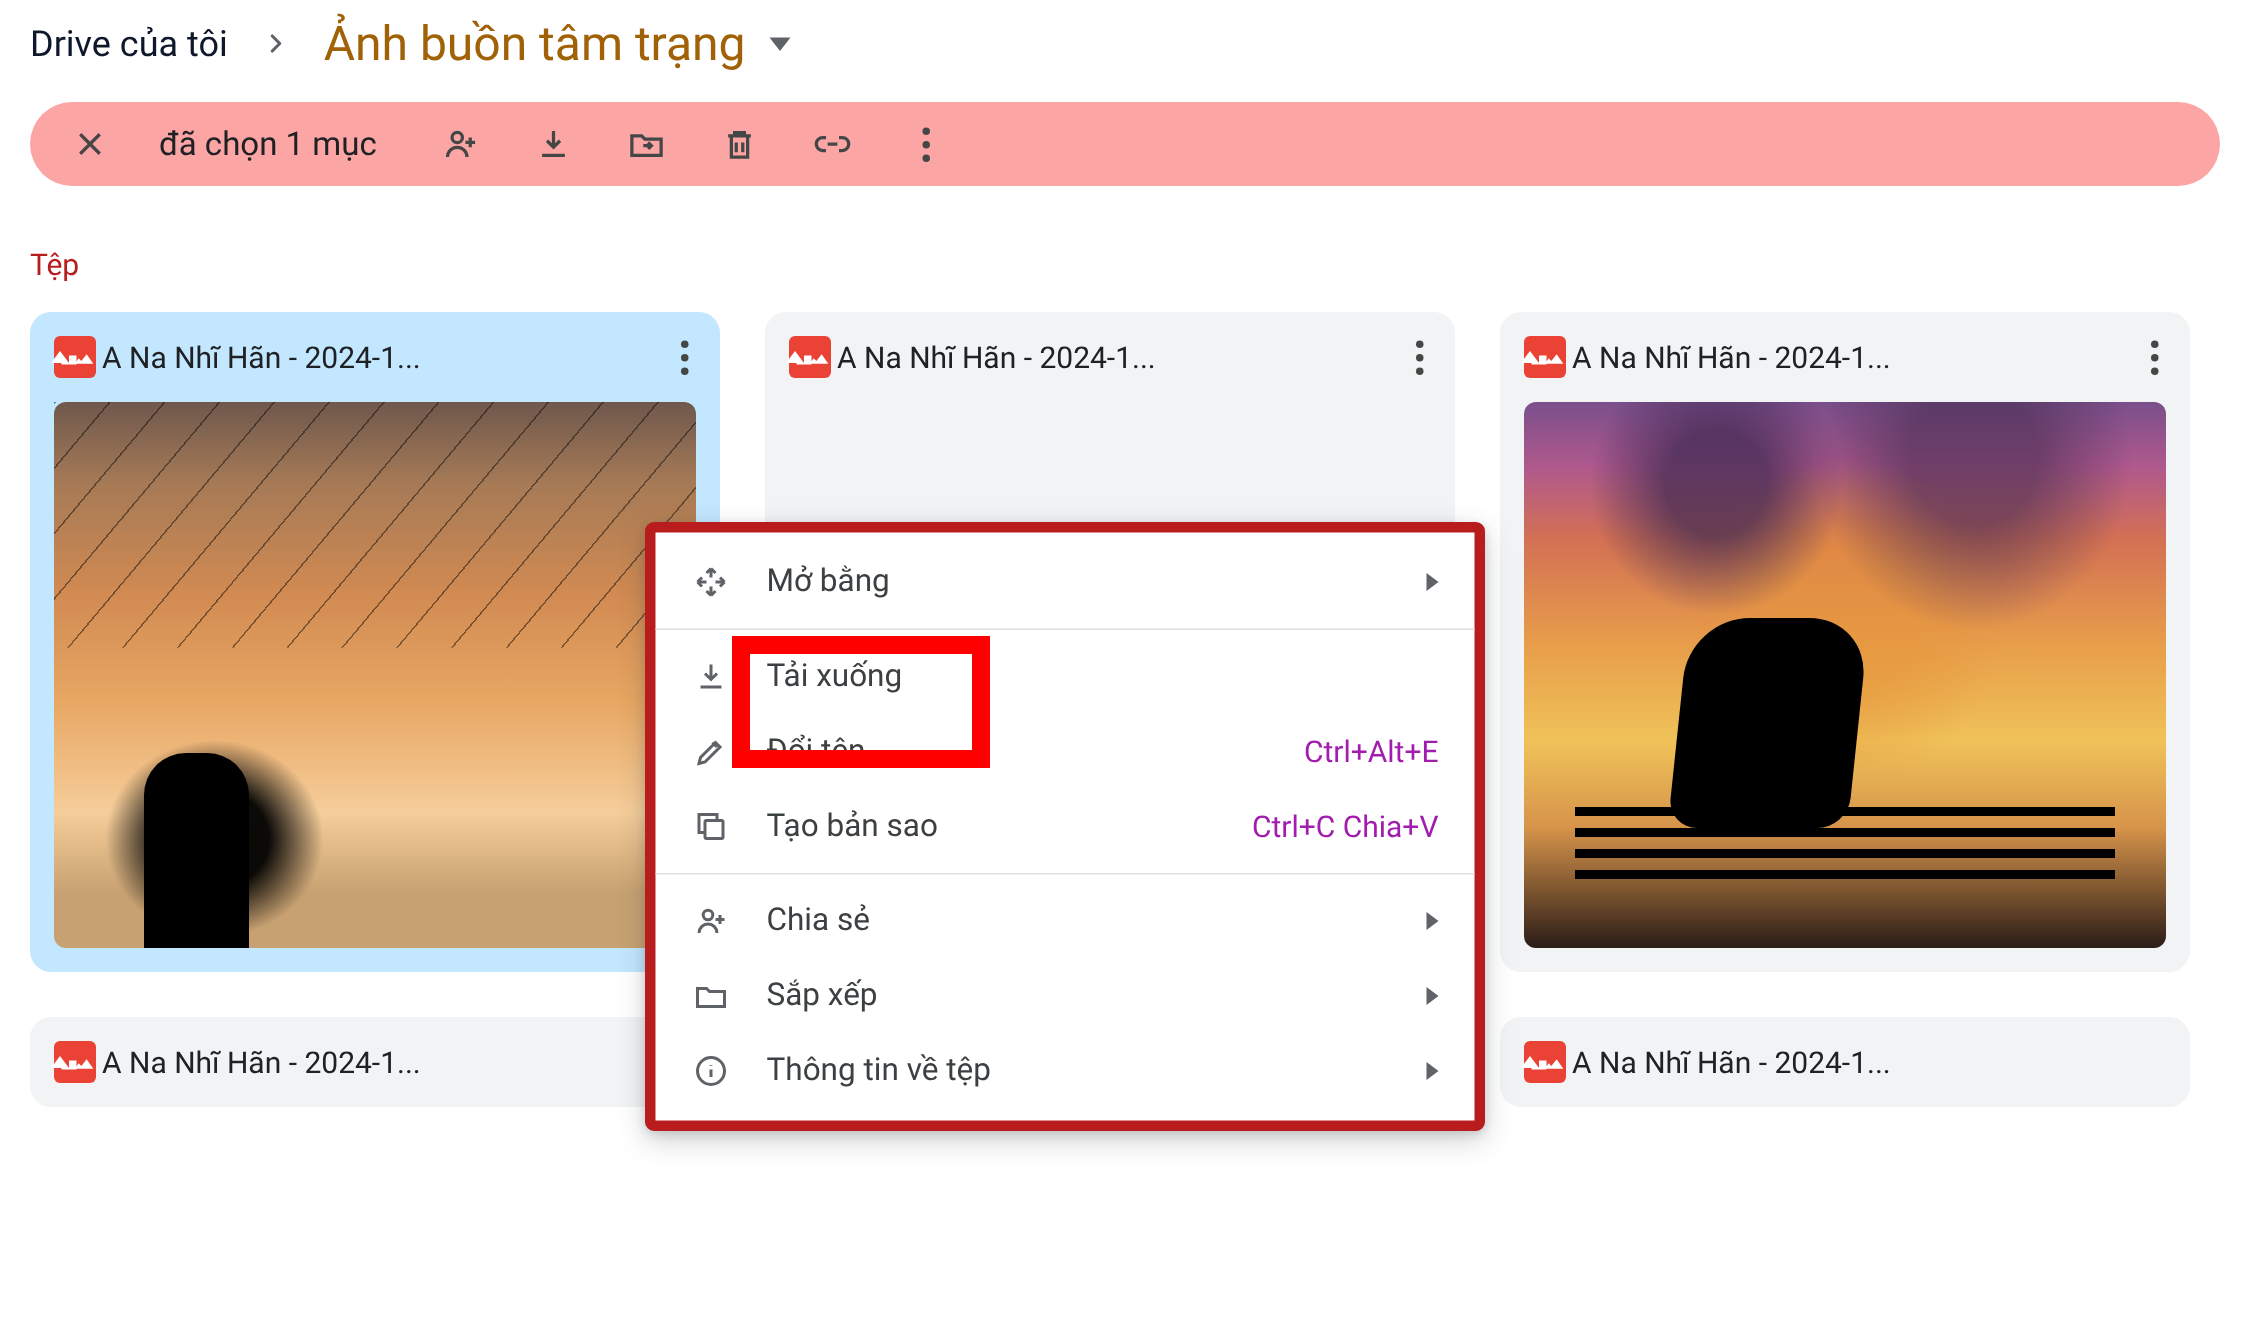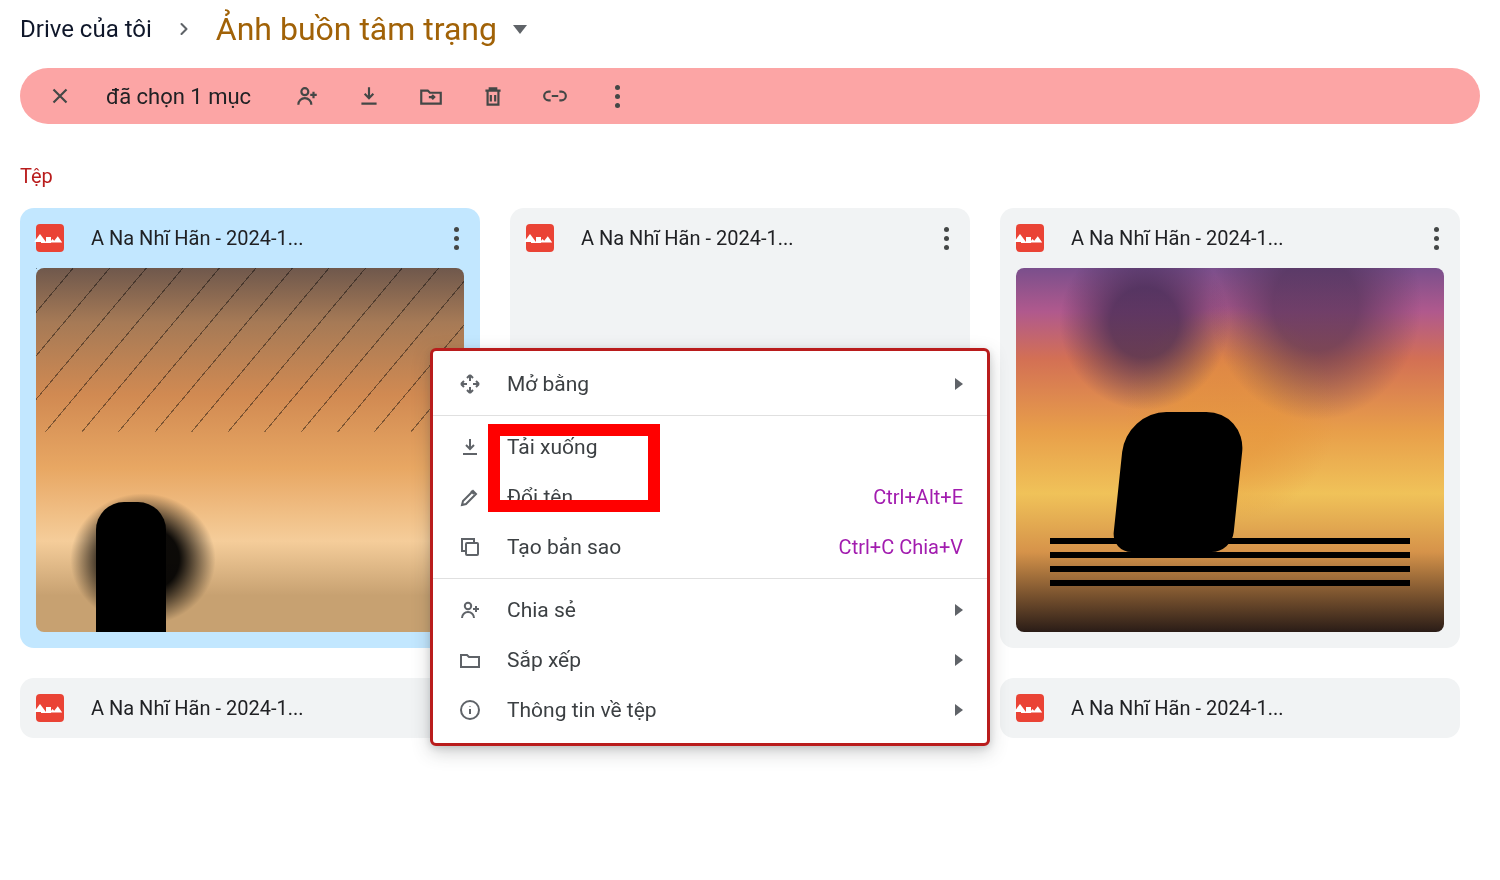--- a/index.html
+++ b/index.html
@@ -19,21 +19,21 @@
   .sel-bar .sel-text { font-size: 22px; color: #202124; margin-right: 10px; }
   .icon-svg { width: 26px; height: 26px; fill: none; stroke: #444746; stroke-width: 2; }
 
   
   .section-label { font-size: 20px; color: #b91c1c; padding: 0 20px 20px 20px; }
 
   
   .grid { display: flex; gap: 30px; padding: 0 20px; }
   .card { width: 460px; border-radius: 14px; background: #f1f3f4; overflow: hidden; position: relative; }
   .card.selected { background: #c2e7ff; }
-  .card-header { display: flex; align-items: center; padding: 16px 12px 16px 16px; gap: 27px; }
+  .card-header { display: flex; align-items: center; padding: 16px 12px 16px 16px; gap: 4px; }
   .img-icon { width: 28px; height: 28px; background: #ea4335; border-radius: 4px; display: flex; align-items: center; justify-content: center; flex: 0 0 28px; }
   .img-icon::before { content: ""; display: block; width: 0; height: 0; border-left: 6px solid transparent; border-right: 6px solid transparent; border-bottom: 8px solid #fff; transform: translateX(-2px); box-shadow: 6px 2px 0 -1px #fff; border-radius: 1px; }
   .img-icon { position: relative; }
   .img-icon svg { width: 18px; height: 14px; }
   .card-title { font-size: 20px; color: #202124; flex: 1; white-space: nowrap; overflow: hidden; text-overflow: ellipsis; }
   .kebab { width: 24px; text-align: center; color: #444746; font-size: 22px; line-height: 1; letter-spacing: 0; flex: 0 0 24px; }
   .kebab-dots { display: flex; flex-direction: column; align-items: center; gap: 4px; }
   .kebab-dots span { width: 5px; height: 5px; background: #444746; border-radius: 50%; display: block; }
 
   .thumb { margin: 0 16px 16px 16px; height: 364px; border-radius: 8px; background-size: cover; background-position: center; }
@@ -59,21 +59,21 @@
   .thumb3 .person { position: absolute; left: 24%; bottom: 22%; width: 120px; height: 140px; background: #000; border-radius: 40px 40px 20px 20px; transform: skewX(-6deg); }
   .thumb3 .cloud { position: absolute; inset: 0; background:
       radial-gradient(ellipse at 30% 15%, rgba(60,40,80,0.7) 8%, transparent 20%),
       radial-gradient(ellipse at 70% 10%, rgba(70,45,80,0.6) 10%, transparent 25%),
       radial-gradient(ellipse at 50% 40%, rgba(230,150,60,0.6) 15%, transparent 35%); }
 
   
   .grid2 { display: flex; gap: 30px; padding: 30px 20px 0 20px; }
 
   
-  .ctx { position: absolute; left: 430px; top: 348px; width: 560px; background: #fff; border-radius: 6px; box-shadow: 0 2px 6px rgba(60,64,67,.15), 0 6px 18px rgba(60,64,67,.25); border: 3px solid #b91c1c; padding: 8px 0; z-index: 100; }
+  .ctx { position: absolute; left: 430px; top: 348px; width: 560px; background: #fff; border-radius: 6px; box-shadow: 0 2px 6px rgba(60,64,67,.15), 0 6px 18px rgba(60,64,67,.25); border: 7px solid #b91c1c; padding: 8px 0; z-index: 100; }
   .ctx hr { border: none; border-top: 1px solid #e0e0e0; margin: 6px 0; }
   .ctx-item { display: flex; align-items: center; padding: 12px 24px; gap: 24px; font-size: 21px; color: #3c4043; position: relative; }
   .ctx-item .mi-icon { width: 26px; height: 26px; color: #5f6368; display: flex; align-items: center; justify-content: center; flex: 0 0 26px; }
   .ctx-item .mi-label { flex: 1; }
   .ctx-item .mi-short { color: #a21caf; font-size: 20px; }
   .ctx-item .mi-sub-caret { width: 0; height: 0; border-top: 6px solid transparent; border-bottom: 6px solid transparent; border-left: 8px solid #5f6368; }
 
   
   .hl-box { position: absolute; left: 488px; top: 424px; width: 172px; height: 88px; border: 12px solid #ff0000; z-index: 200; pointer-events: none; }
 

